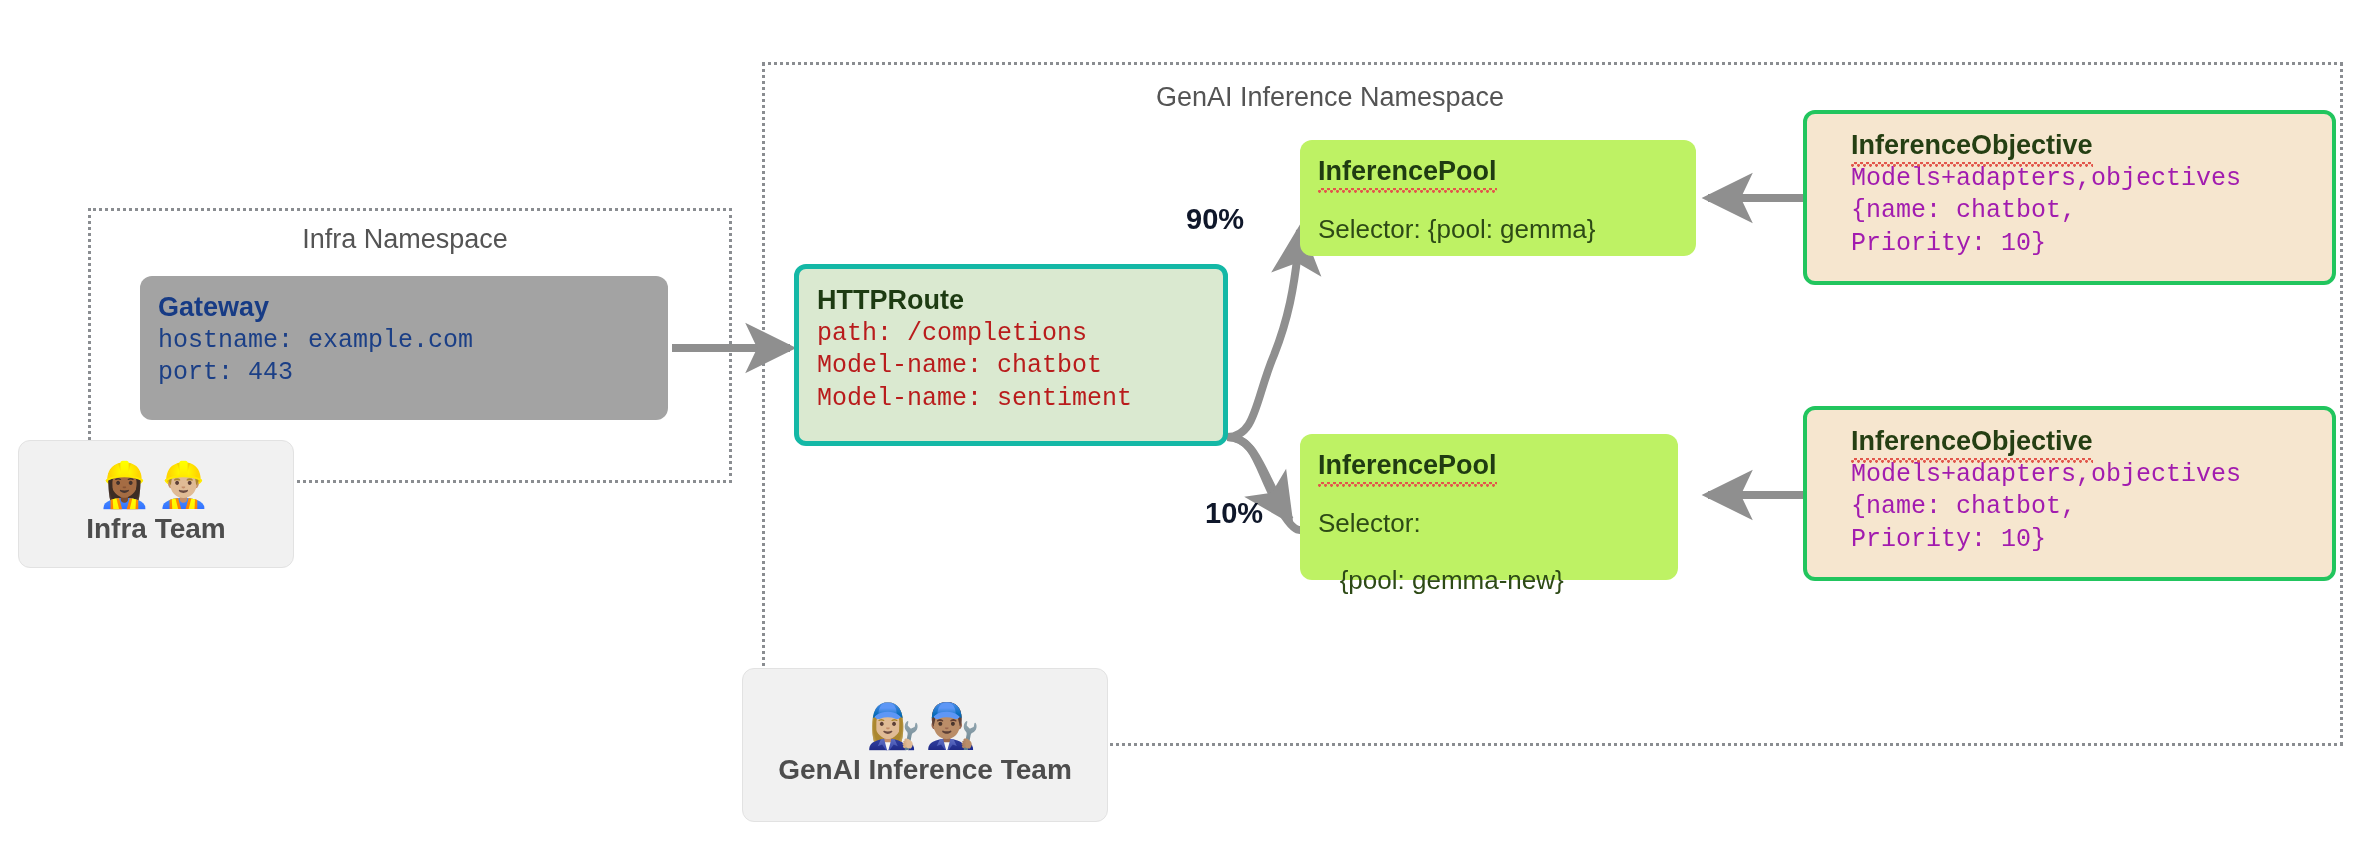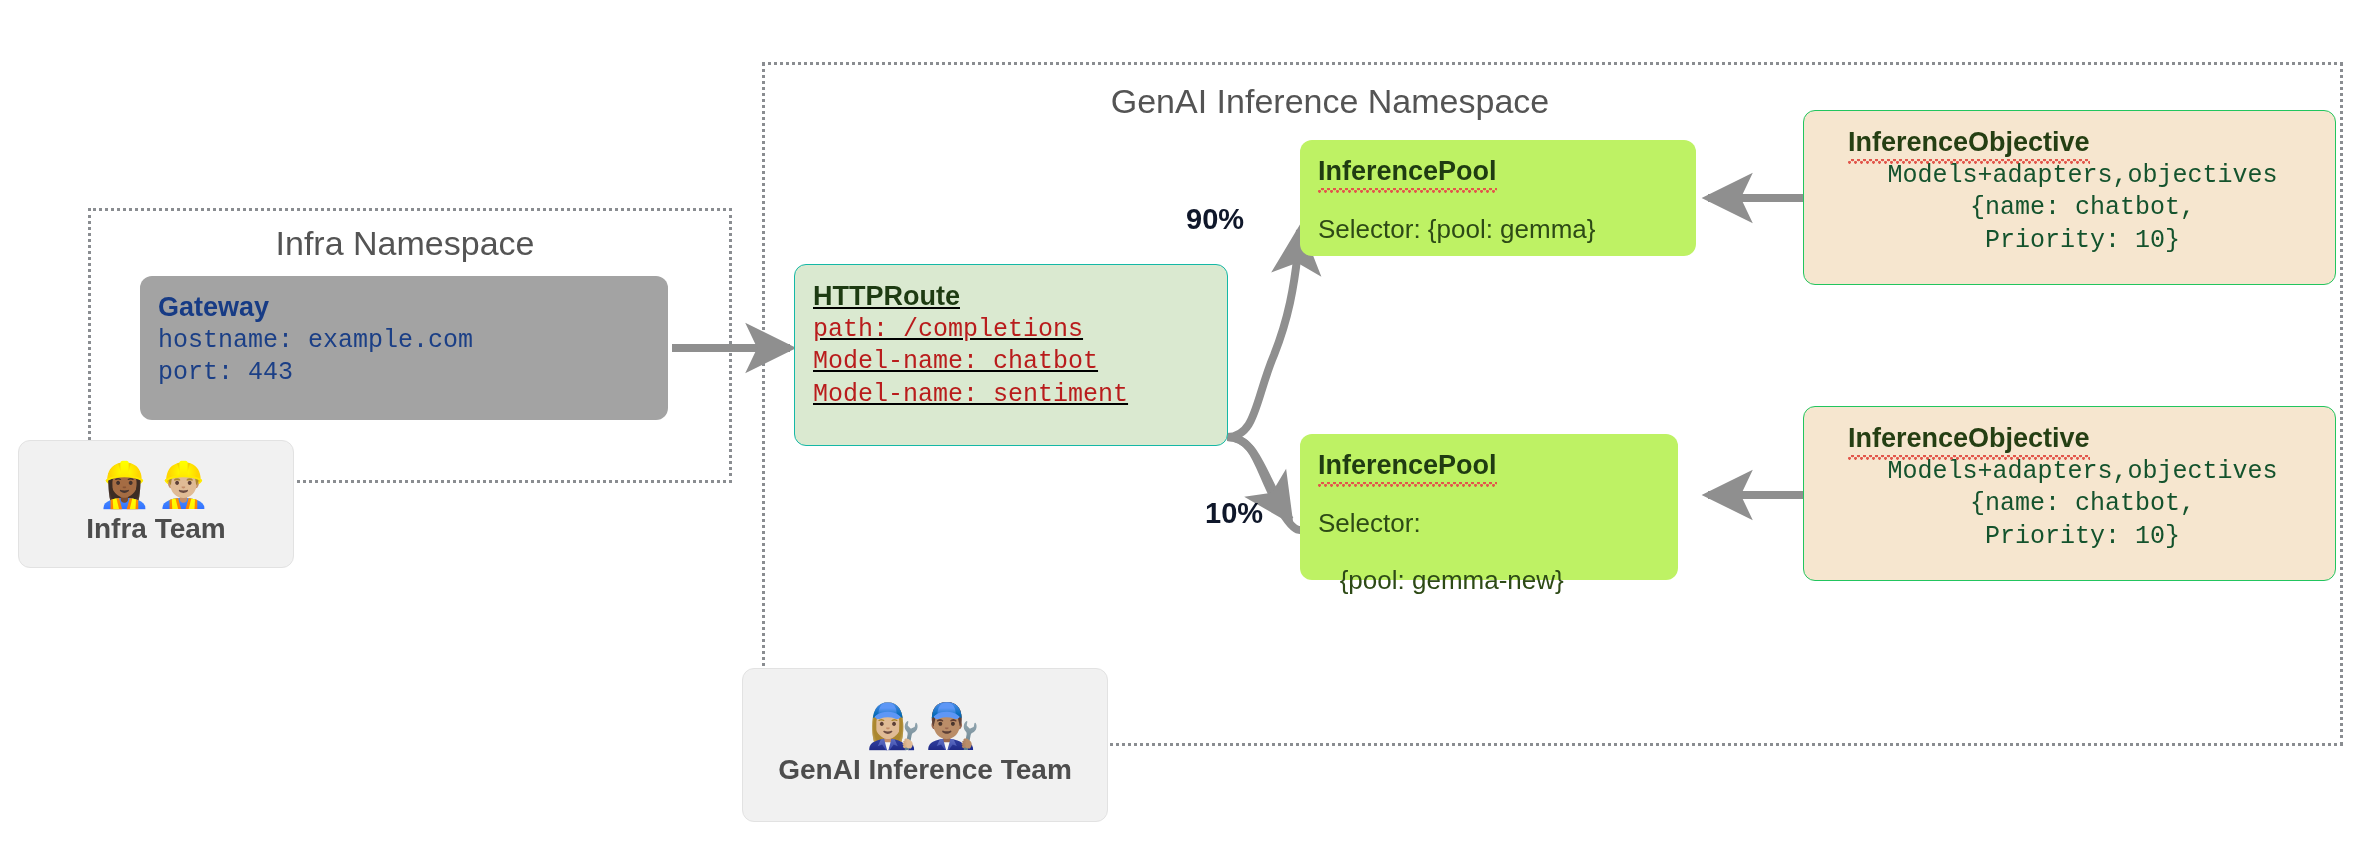--- a/index.html
+++ b/index.html
@@ -19,21 +19,21 @@
   
   .ns {
     position: absolute;
     border: 3px dotted #8a8d91;
     box-sizing: border-box;
     background: transparent;
   }
   .ns-label {
     position: absolute;
     color: #545454;
-    font-size: 34px;
+    font-size: 27px;
     font-family: "Liberation Sans", sans-serif;
     white-space: nowrap;
     text-align: center;
   }
 
   
   .card {
     position: absolute;
     box-sizing: border-box;
     border-radius: 12px;
@@ -82,41 +82,40 @@
   
   #gateway-card {
     background: #a3a3a3;
   }
   #gateway-card .title { color: #173b85; }
   #gateway-card .mono  { color: #1b3f86; }
 
   
   #httproute-card {
     background: #dae9d0;
-    border: 1px solid #14b8a6;
-    text-decoration: underline;
+    border: 5px solid #14b8a6;
   }
   #httproute-card .title { color: #1d3b12; }
   #httproute-card .mono  { color: #b91c1c; }
 
   
   .pool-card {
     background: #bef264;
   }
   .pool-card .title { color: #203c12; }
   .pool-card .sans  { color: #2d4a16; }
 
   
   .objective-card {
     background: #f6e6cf;
-    border: 1px solid #22c55e;
+    border: 4px solid #22c55e;
     padding-left: 44px;
   }
   .objective-card .title { color: #253f13; }
-  .objective-card .mono  { color: #14532d; text-align: center; }
+  .objective-card .mono  { color: #a21caf; }
 
   
   .team {
     position: absolute;
     box-sizing: border-box;
     background: #f1f1f1;
     border: 1px solid #e2e2e2;
     border-radius: 12px;
     display: flex;
     flex-direction: column;

